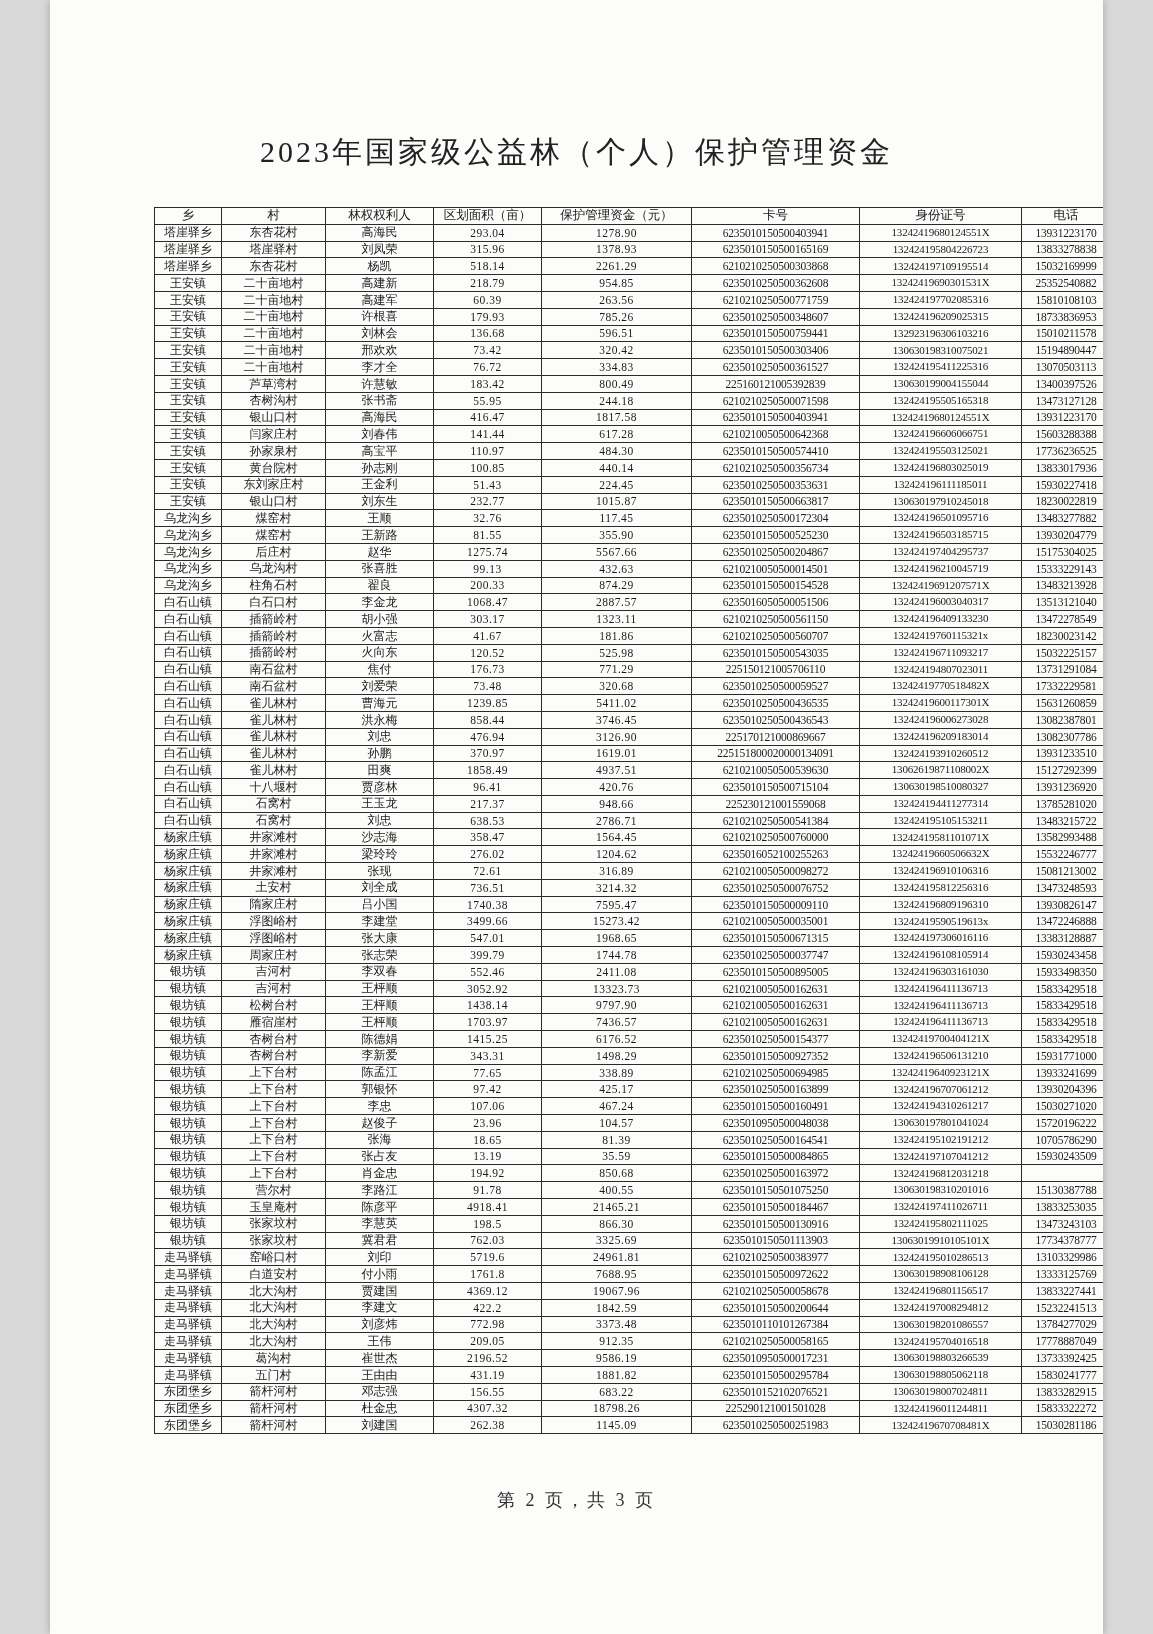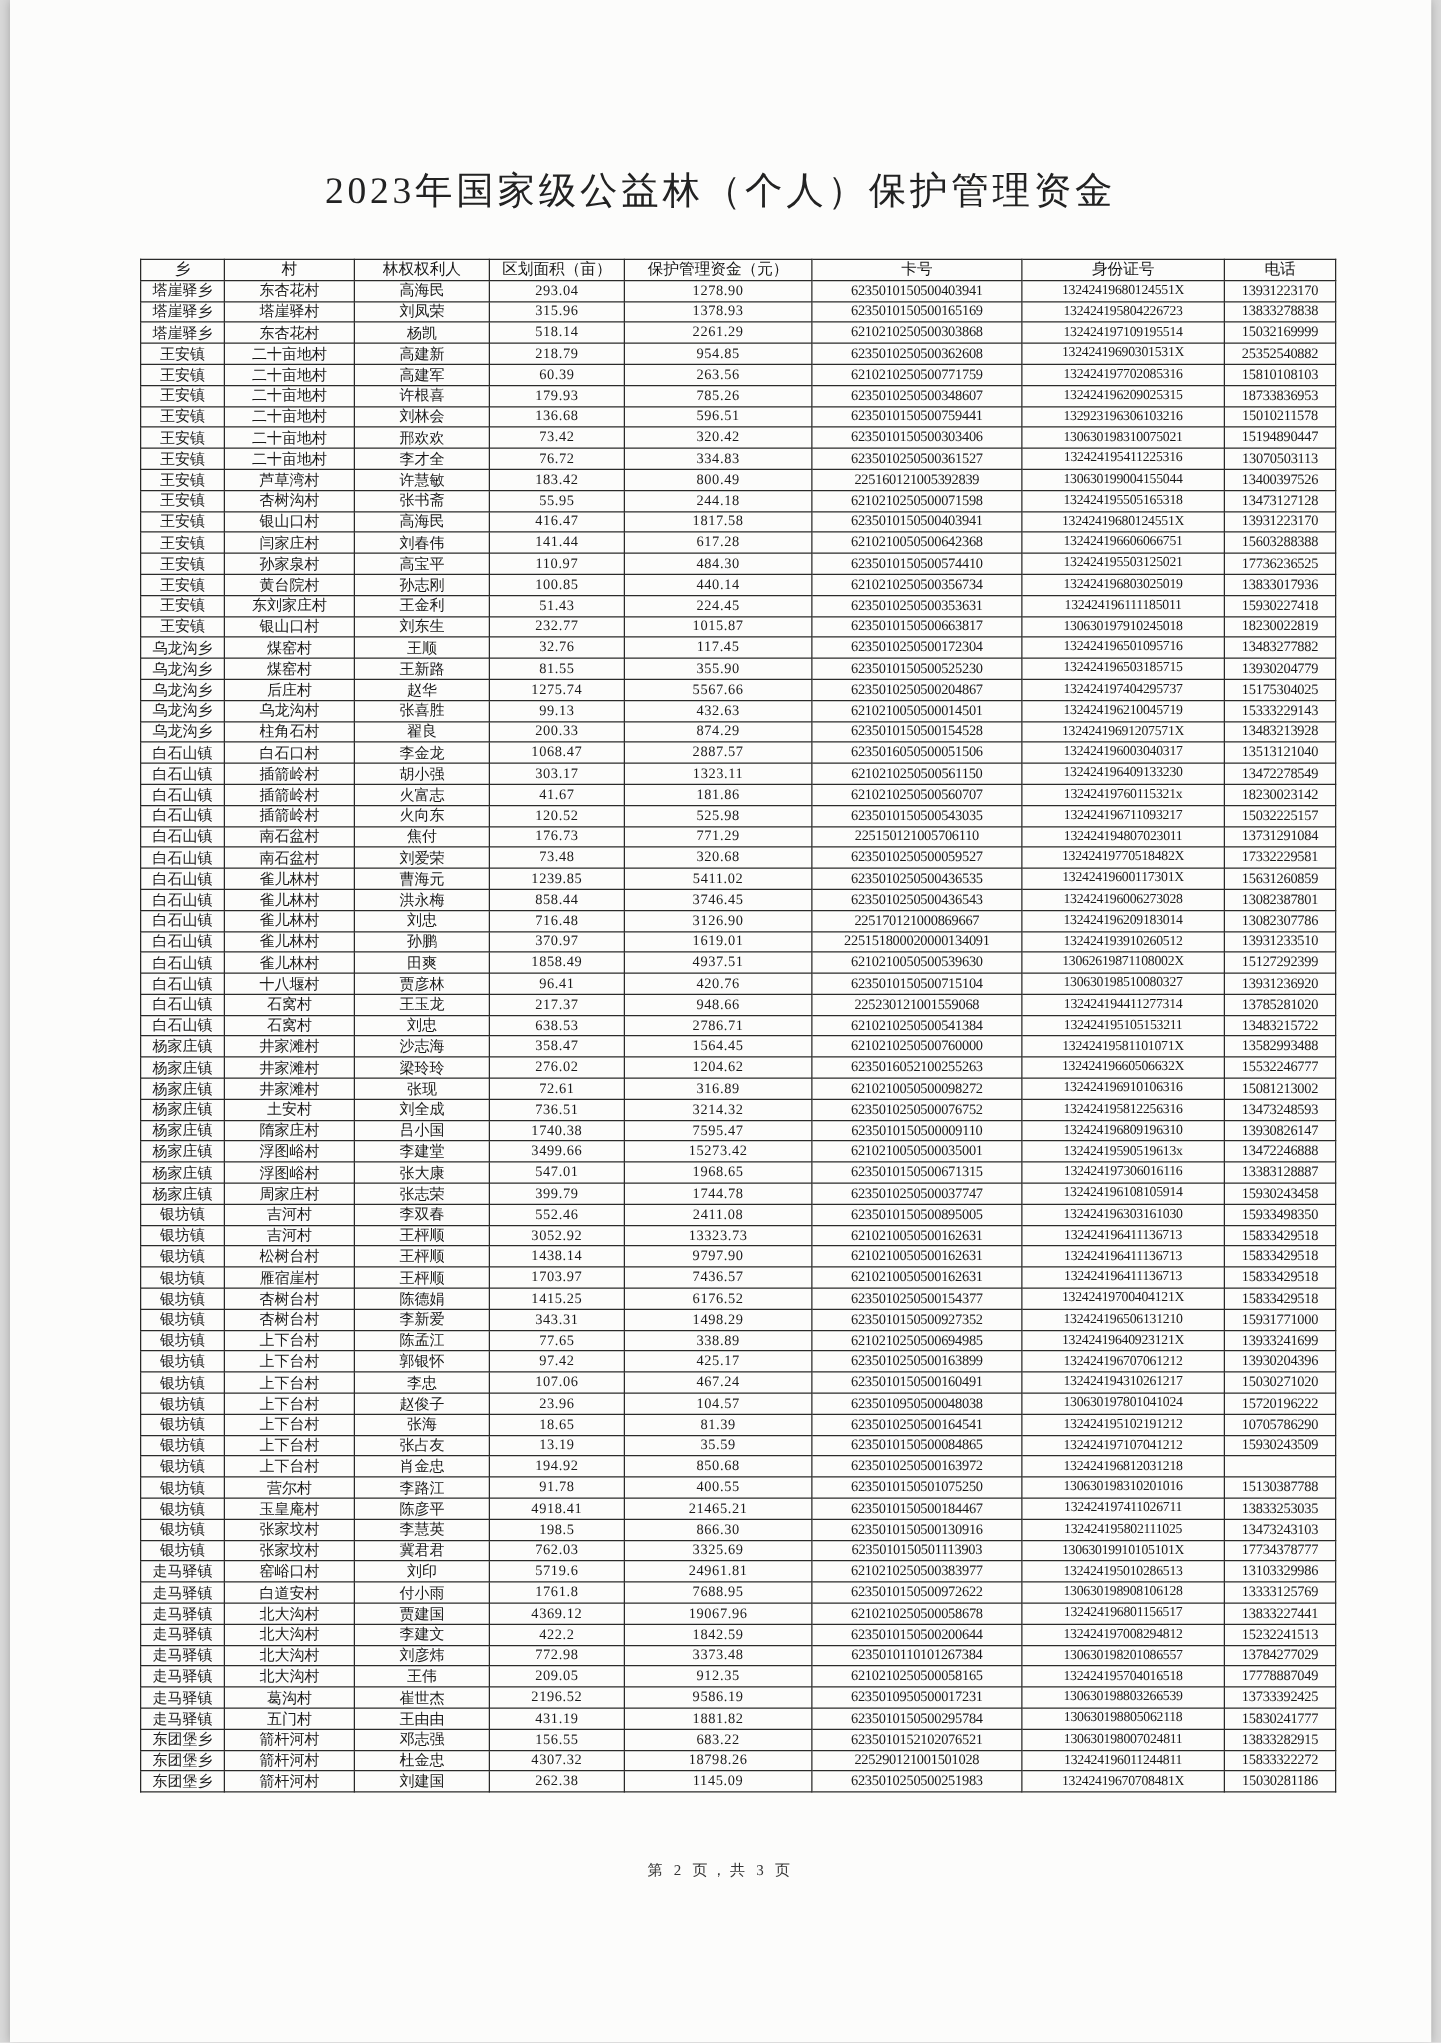--- a/index.html
+++ b/index.html
@@ -3,21 +3,21 @@
 <meta charset="utf-8">
 <style>
   html, body {
     margin: 0;
     padding: 0;
     background: #d9d9d9;
     font-family: "Liberation Serif", "DejaVu Serif", serif;
   }
   .page {
     position: relative;
-    width: 1137px;
+    width: 1053px;
     height: 1634px;
     margin: 0 auto;
     background: #fcfcfb;
     color: #1b1b1b;
     overflow: hidden;
     box-shadow: 0 0 8px rgba(0,0,0,.25);
   }
   .doc-title {
     margin: 0;
     padding-top: 132px;
@@ -60,21 +60,21 @@
   col.w6 { width: 162px; }
   col.w7 { width: 89px; }
   
   table.funds td.c3, table.funds td.c4 { font-size: 11.5px; letter-spacing: .5px; }
   table.funds td.c5 { font-size: 11.5px; letter-spacing: -0.2px; }
   table.funds td.c6 { font-size: 11px;   letter-spacing: -0.2px; }
   table.funds td.c7 { font-size: 11.5px; letter-spacing: -0.2px; }
   .page-footer {
     margin-top: 54px;
     text-align: center;
-    font-size: 12px;
+    font-size: 18px;
     letter-spacing: 3px;
     color: #333;
   }
 </style>
 </head>
 <body>
 
 <div class="page">
 
   <h1 class="doc-title">2023年国家级公益林（个人）保护管理资金</h1>
@@ -400,21 +400,21 @@
           <td class="c3">858.44</td>
           <td class="c4">3746.45</td>
           <td class="c5">6235010250500436543</td>
           <td class="c6">132424196006273028</td>
           <td class="c7">13082387801</td>
         </tr>
         <tr>
           <td class="c0">白石山镇</td>
           <td class="c1">雀儿林村</td>
           <td class="c2">刘忠</td>
-          <td class="c3">716.48</td>
+          <td class="c3">476.94</td>
           <td class="c4">3126.90</td>
           <td class="c5">225170121000869667</td>
           <td class="c6">132424196209183014</td>
           <td class="c7">13082307786</td>
         </tr>
         <tr>
           <td class="c0">白石山镇</td>
           <td class="c1">雀儿林村</td>
           <td class="c2">孙鹏</td>
           <td class="c3">370.97</td>

